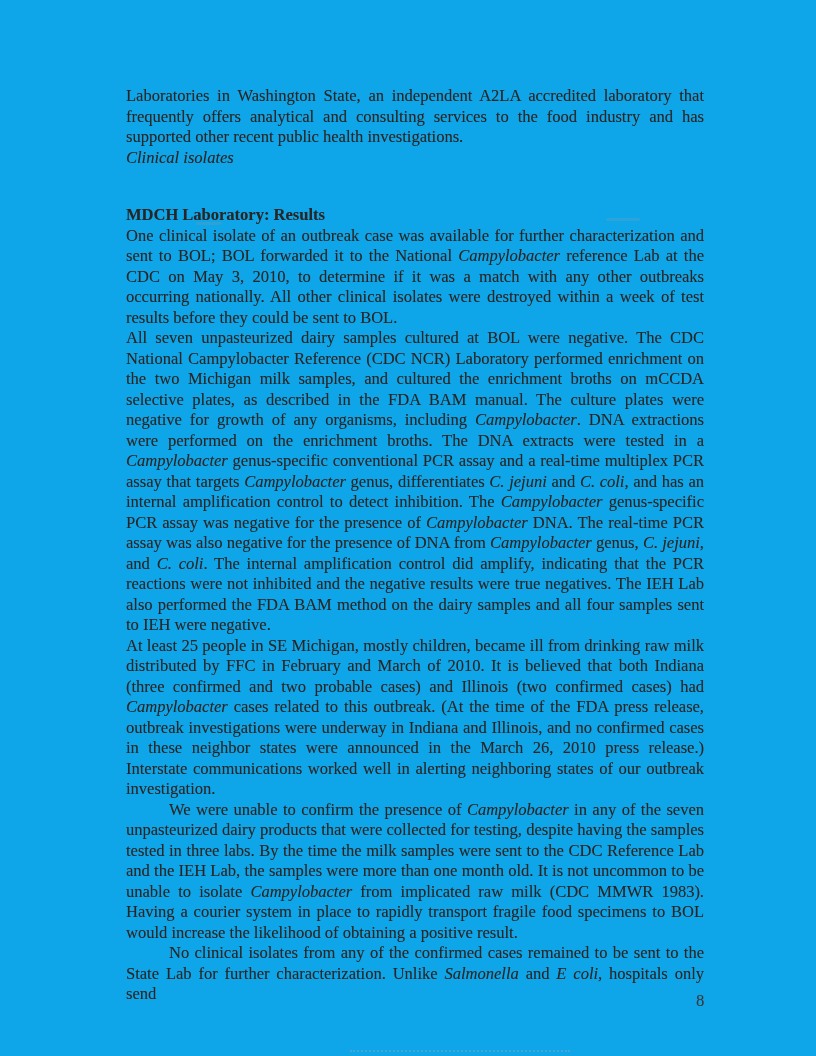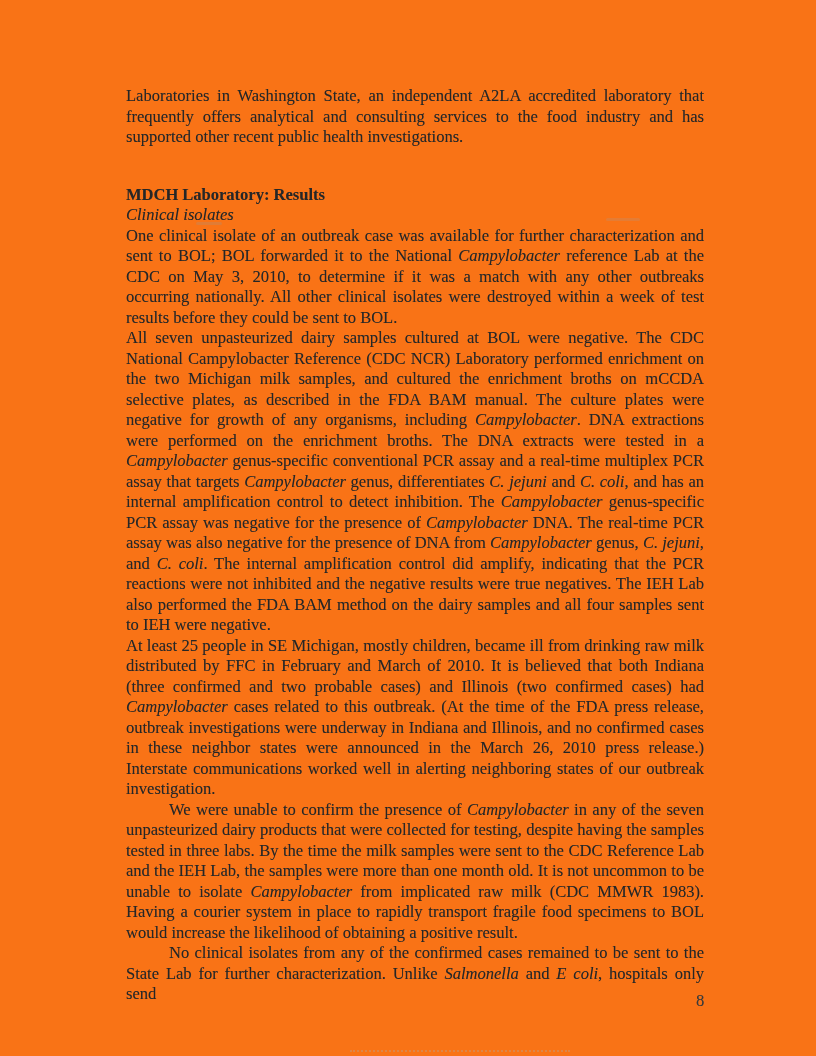--- a/index.html
+++ b/index.html
@@ -4,21 +4,21 @@
 <style>
   html, body {
     margin: 0;
     padding: 0;
     background: #ffffff;
   }
   .sheet {
     position: relative;
     width: 816px;
     height: 1056px;
-    background: #f97316;
+    background: #0ea5e9;
     font-family: "Liberation Serif", "DejaVu Serif", serif;
     font-size: 16.5px;
     line-height: 20.5px;
     color: #262626;
     overflow: hidden;
     text-shadow: 0.2px 0.2px 0.4px rgba(70,70,70,0.45);
   }
   .content {
     position: absolute;
     left: 126px;
@@ -59,22 +59,22 @@
     left: 350px; top: 1048px; width: 220px; height: 2px;
     border-bottom: 2px dotted rgba(170,170,170,0.35);
   }
 </style>
 </head>
 <body>
 
 <div class="sheet">
   <div class="content">
       <p class="blk para"><span>Laboratories in Washington State, an independent A2LA accredited laboratory that frequently offers analytical and consulting services to the food industry and has supported other recent public health investigations.</span></p>
+      <p class="blk subheading"><span>Clinical isolates</span></p>
       <p class="blk heading gap-lg"><span>MDCH Laboratory: Results</span></p>
-      <p class="blk subheading"><span>Clinical isolates</span></p>
       <p class="blk para"><span>One clinical isolate of an outbreak case was available for further characterization and sent to BOL; BOL forwarded it to the National </span><i>Campylobacter</i><span> reference Lab at the CDC on May 3, 2010, to determine if it was a match with any other outbreaks occurring nationally. All other clinical isolates were destroyed within a week of test results before they could be sent to BOL.</span></p>
       <p class="blk para"><span>All seven unpasteurized dairy samples cultured at BOL were negative. The CDC National Campylobacter Reference (CDC NCR) Laboratory performed enrichment on the two Michigan milk samples, and cultured the enrichment broths on mCCDA selective plates, as described in the FDA BAM manual. The culture plates were negative for growth of any organisms, including </span><i>Campylobacter</i><span>. DNA extractions were performed on the enrichment broths. The DNA extracts were tested in a </span><i>Campylobacter</i><span> genus-specific conventional PCR assay and a real-time multiplex PCR assay that targets </span><i>Campylobacter</i><span> genus, differentiates </span><i>C. jejuni</i><span> and </span><i>C. coli</i><span>, and has an internal amplification control to detect inhibition. The </span><i>Campylobacter</i><span> genus-specific PCR assay was negative for the presence of </span><i>Campylobacter</i><span> DNA. The real-time PCR assay was also negative for the presence of DNA from </span><i>Campylobacter</i><span> genus, </span><i>C. jejuni</i><span>, and </span><i>C. coli</i><span>. The internal amplification control did amplify, indicating that the PCR reactions were not inhibited and the negative results were true negatives. The IEH Lab also performed the FDA BAM method on the dairy samples and all four samples sent to IEH were negative.</span></p>
       <p class="blk para"><span>At least 25 people in SE Michigan, mostly children, became ill from drinking raw milk distributed by FFC in February and March of 2010. It is believed that both Indiana (three confirmed and two probable cases) and Illinois (two confirmed cases) had </span><i>Campylobacter</i><span> cases related to this outbreak. (At the time of the FDA press release, outbreak investigations were underway in Indiana and Illinois, and no confirmed cases in these neighbor states were announced in the March 26, 2010 press release.) Interstate communications worked well in alerting neighboring states of our outbreak investigation.</span></p>
       <p class="blk para indent"><span>We were unable to confirm the presence of </span><i>Campylobacter</i><span> in any of the seven unpasteurized dairy products that were collected for testing, despite having the samples tested in three labs. By the time the milk samples were sent to the CDC Reference Lab and the IEH Lab, the samples were more than one month old. It is not uncommon to be unable to isolate </span><i>Campylobacter</i><span> from implicated raw milk (CDC MMWR 1983). Having a courier system in place to rapidly transport fragile food specimens to BOL would increase the likelihood of obtaining a positive result.</span></p>
       <p class="blk para indent"><span>No clinical isolates from any of the confirmed cases remained to be sent to the State Lab for further characterization. Unlike </span><i>Salmonella</i><span> and </span><i>E coli</i><span>, hospitals only send</span></p>
     </div>
 
   <div class="page-number">8</div>
 
   <div class="artifact artifact-smudge-1"></div>

